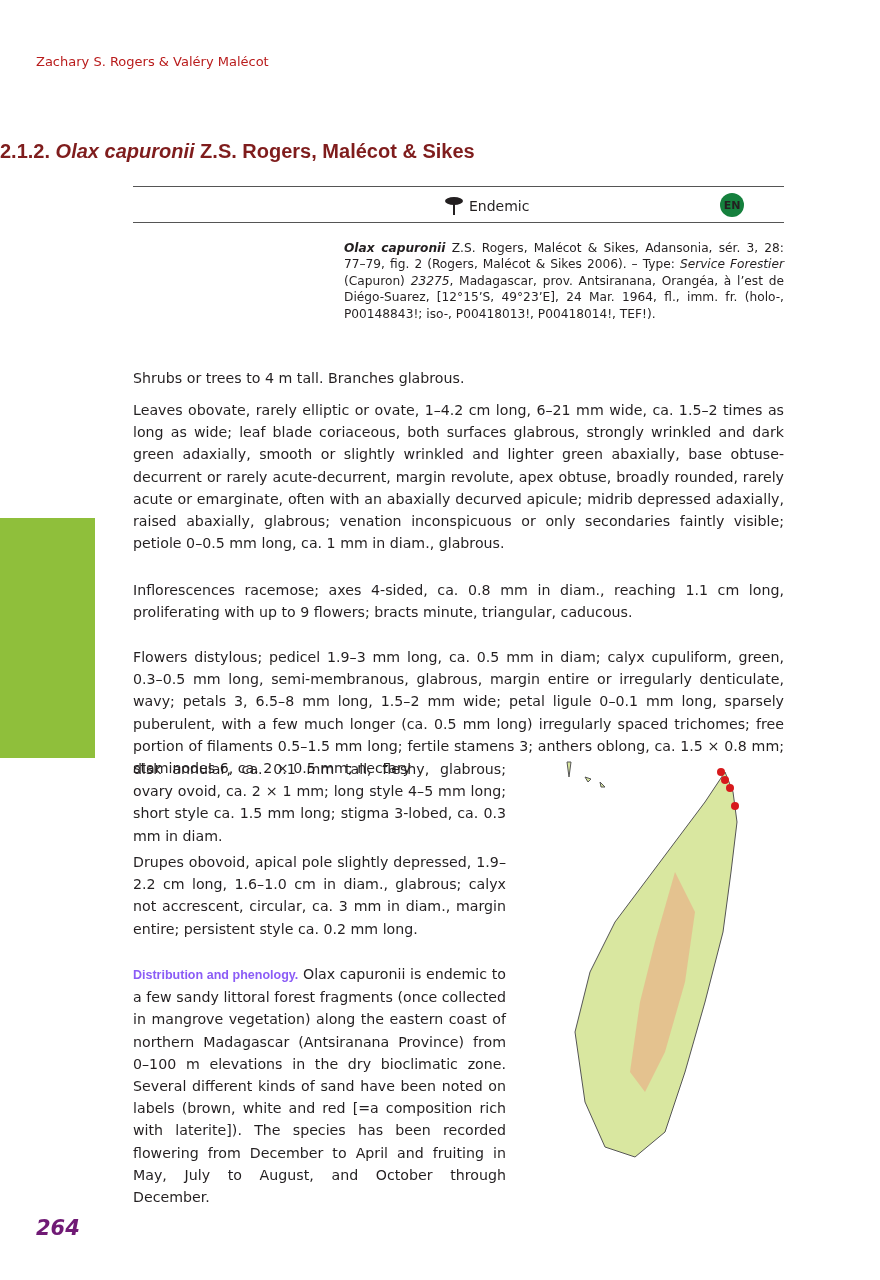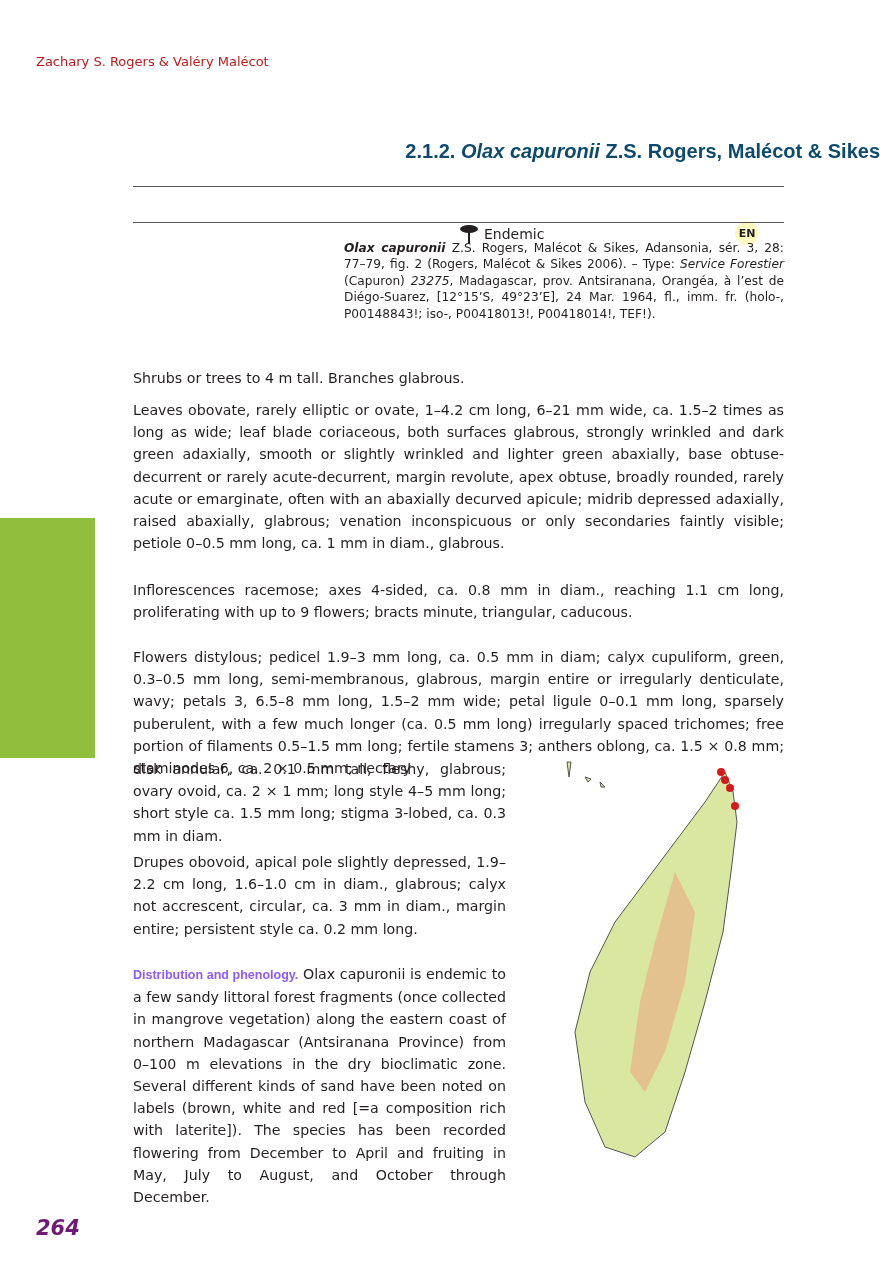--- a/index.html
+++ b/index.html
@@ -1,27 +1,27 @@
 <!DOCTYPE html>
 <html><head>
 <meta charset="utf-8">
 <style>
   html, body { margin:0; padding:0; }
   body { width:880px; height:1280px; background:#ffffff; position:relative; overflow:hidden;
          font-family:"DejaVu Sans", sans-serif; color:#231f20; }
   .running-head { position:absolute; left:36px; top:54px; font-size:13px; color:#b91c1c; }
   .green-tab { position:absolute; left:0; top:518px; width:95px; height:240px; background:#8fbf3b; }
-  .title { position:absolute; left:0; width:880px; top:140px; text-align:right; font-family:"Liberation Sans", sans-serif;
-           font-weight:bold; font-size:20px; color:#0c4a6e; }
+  .title { position:absolute; left:0; width:880px; top:140px; text-align:left; font-family:"Liberation Sans", sans-serif;
+           font-weight:bold; font-size:20px; color:#7f1d1d; }
   .title i { font-style:italic; }
   .rule { position:absolute; left:133px; width:651px; height:1px; background:#555; }
-  .endemic-row { position:absolute; left:148px; width:651px; top:188px; height:34px;margin-top:28px; }
+  .endemic-row { position:absolute; left:133px; width:651px; top:188px; height:34px; }
   .endemic { position:absolute; left:310px; top:7px; font-size:14px; display:flex; align-items:center; gap:4px; }
   .tree-icon { width:22px; height:22px; display:inline-block; }
-  .badge { position:absolute; right:40px; top:5px; width:24px; height:24px; border-radius:50%; background:#fef9c3;
+  .badge { position:absolute; right:40px; top:5px; width:24px; height:24px; border-radius:50%; background:#15803d;
            font-size:11px; font-weight:bold; display:flex; align-items:center; justify-content:center; }
   .citation { position:absolute; left:344px; top:240px; width:440px; font-size:12.2px; line-height:16.4px; text-align:justify; }
   .body { position:absolute; left:133px; width:651px; font-size:14.2px; line-height:22.2px; text-align:justify;margin-top:45px; }
   .narrow { width:373px; }
   .sub { color:#8b5cf6; font-weight:bold; font-family:"Liberation Sans", sans-serif; font-size:12.5px; }
   .page-num { position:absolute; left:36px; top:1216px; font-size:21px; font-weight:bold; color:#701a75;font-style:italic; }
   .map { position:absolute; left:555px; top:752px; width:200px; height:420px; }
 </style>
 </head>
 <body>

